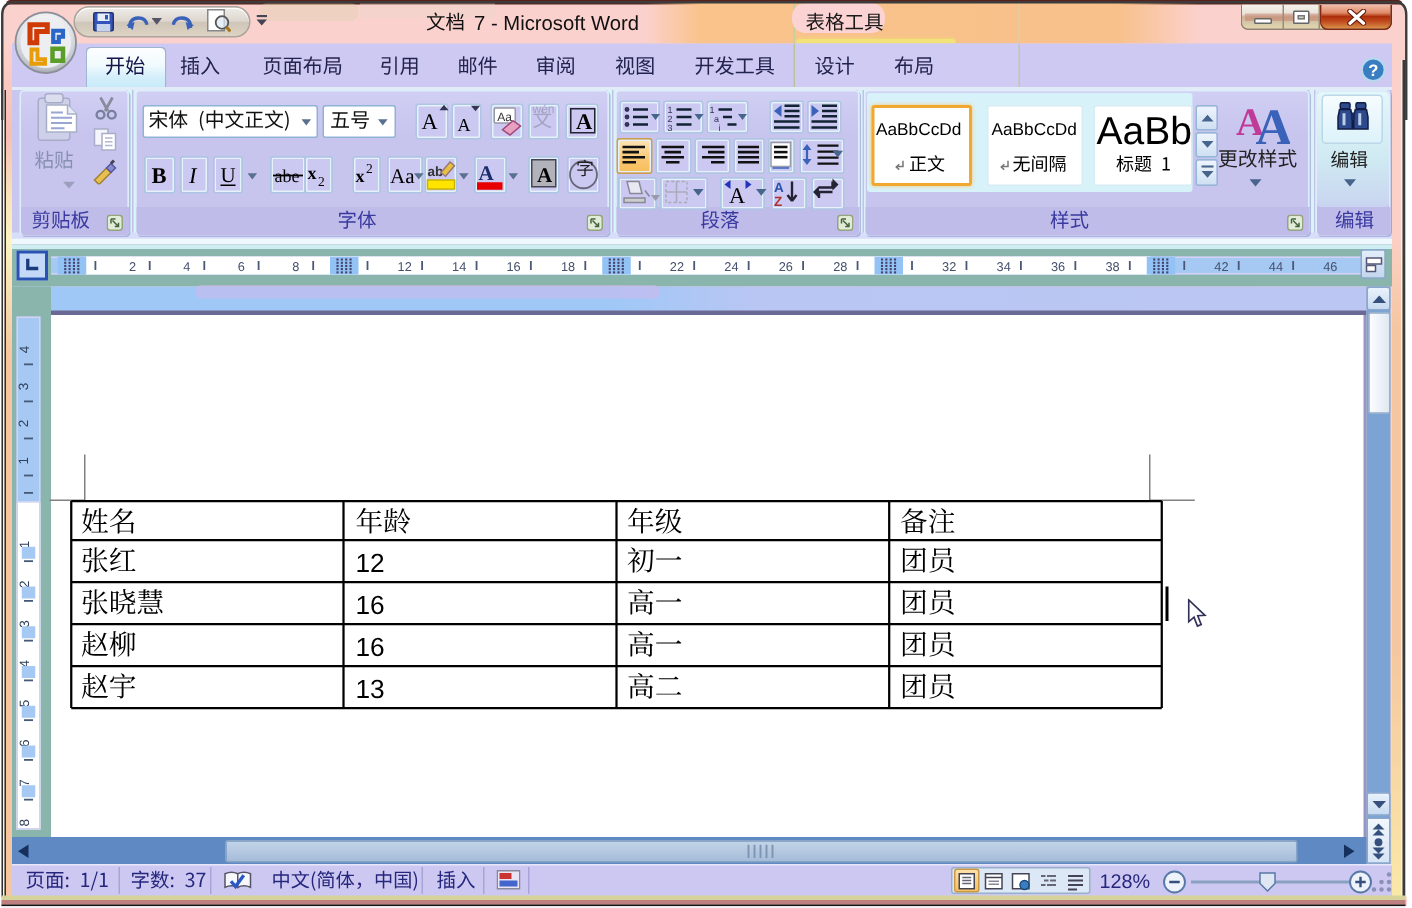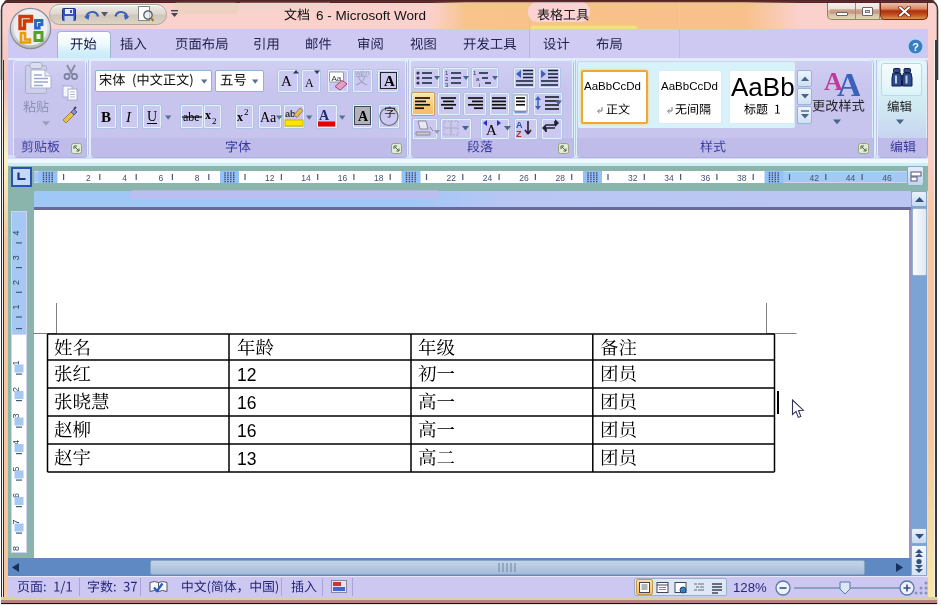--- a/index.html
+++ b/index.html
@@ -99,21 +99,21 @@
       <use href="#q2" x="2000"></use>
       <use href="#q3" x="3000"></use>
     </g>
   </svg>
 <svg style="position:absolute;left:284px;top:8px;overflow:visible" width="28" height="18">
     <g transform="translate(0,11.4) scale(0.013000,-0.013000)" fill="#111">
       <use href="#q4" x="0"></use>
       <use href="#q5" x="1000"></use>
     </g>
   </svg>
-<div style="position:absolute;left:316px;top:8px;width:130px;height:16px;font:13.5px 'Liberation Sans',sans-serif;color:#111;">6 - Microsoft Word</div>
+<div style="position:absolute;left:316px;top:8px;width:130px;height:16px;font:13.5px 'Liberation Sans',sans-serif;color:#111;">7 - Microsoft Word</div>
 <div style="position:absolute;left:1px;top:160px;width:7px;height:438px;background:linear-gradient(#fdf2c4,#f5c69f 18%,#f5c69f);"></div>
 <div style="position:absolute;left:1px;top:29px;width:7px;height:134px;background:linear-gradient(#fbd1cb,#f7beb2 45%,#fae2ba 75%,#fdf4c4);"></div>
 <div style="position:absolute;left:928px;top:29px;width:9px;height:569px;background:linear-gradient(#fbd1cb,#fbd0c8 22%,#f5c69f 34%,#f5c69f 70%,#fae8a8);"></div>
 <div style="position:absolute;left:934px;top:40px;width:1px;height:558px;background:#f0f0f0;"></div>
 <div style="position:absolute;left:935px;top:40px;width:2px;height:558px;background:#3a3a3a;"></div>
 <div style="position:absolute;left:937px;top:40px;width:4px;height:558px;background:#fff;"></div>
 <div style="position:absolute;left:0px;top:60px;width:1px;height:538px;background:#fff;"></div>
 <div style="position:absolute;left:1px;top:60px;width:1px;height:538px;background:#2e2e2e;"></div>
 <div style="position:absolute;left:2px;top:60px;width:1px;height:538px;background:#f4f4f4;"></div>
 <div style="position:absolute;left:3px;top:60px;width:1px;height:538px;background:#2e2e2e;"></div>

